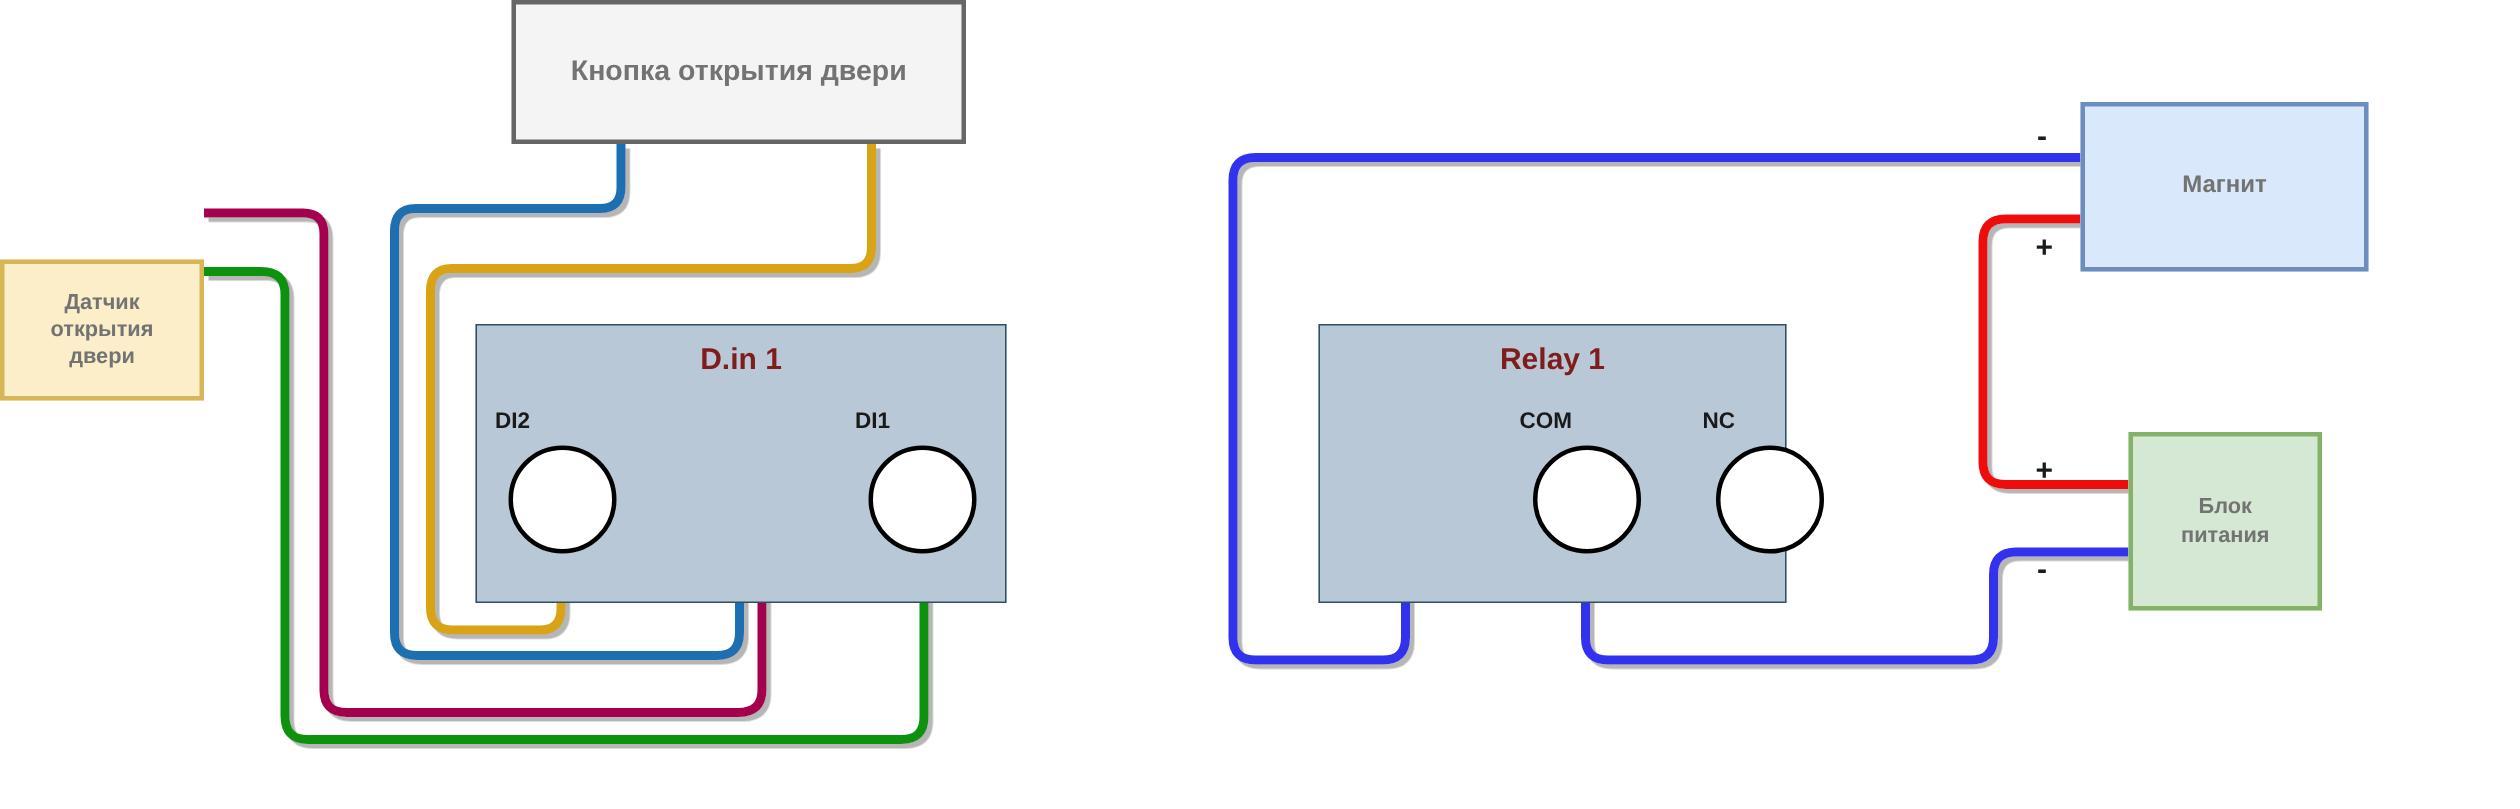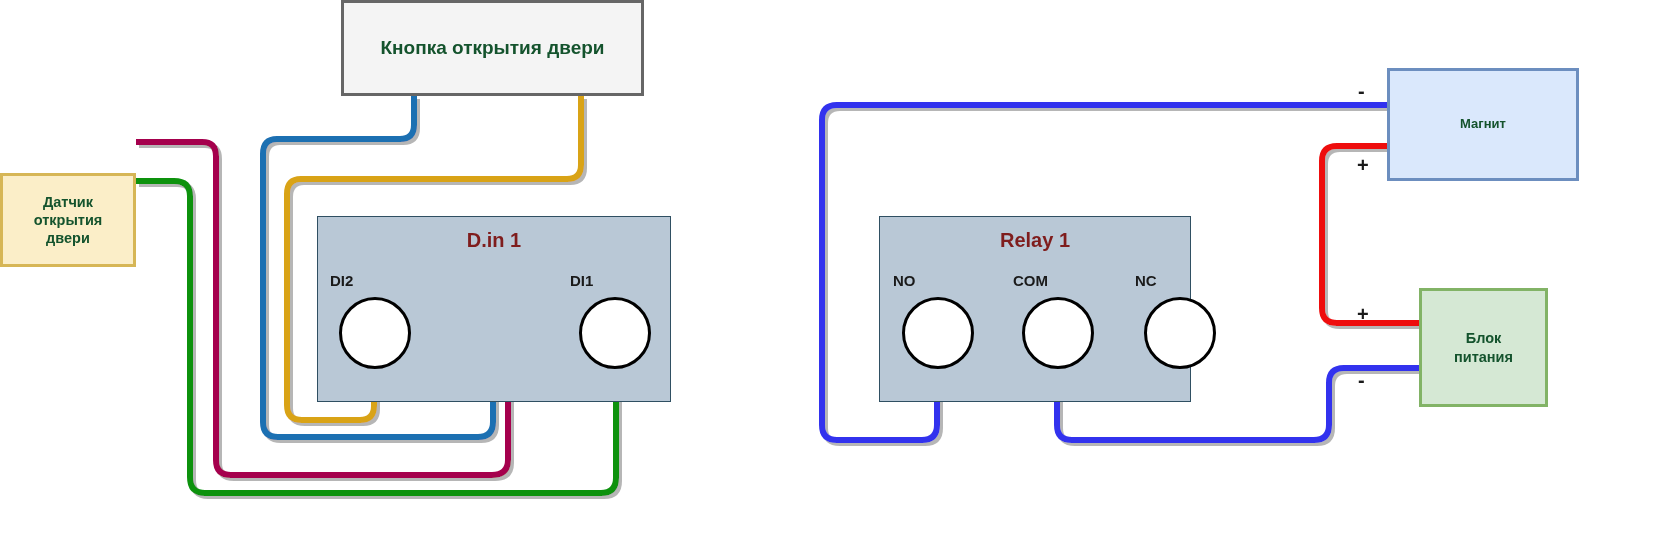--- a/index.html
+++ b/index.html
@@ -2,33 +2,33 @@
 <html><head>
 <meta charset="utf-8">
 <title>Wiring Diagram</title>
 <style>
   html,body{margin:0;padding:0;background:#ffffff;}
   body{font-family:"Liberation Sans",sans-serif;}
   #stage{position:relative;width:1680px;height:539px;background:#ffffff;overflow:hidden;}
   #wires{position:absolute;left:0;top:0;width:1680px;height:539px;}
 
   .box{position:absolute;box-sizing:border-box;display:flex;align-items:center;justify-content:center;text-align:center;}
-  .box .lbl{font-weight:bold;color:#14532d;line-height:1.26;}
+  .box .lbl{font-weight:bold;color:#737373;line-height:1.26;}
 
   
   #box-button{left:341px;top:0px;width:303px;height:96px;background:#f4f4f4;border:3px solid #666666;}
   #box-button .lbl{font-size:19px;}
 
   
   #box-sensor{left:0px;top:125px;width:136px;height:94px;background:#fbeec8;border:3px solid #d6b656;margin-top:48px;}
   #box-sensor .lbl{font-size:14.5px;}
 
   
   #box-magnet{left:1387px;top:68px;width:192px;height:113px;background:#dae8fc;border:3px solid #6c8ebf;}
-  #box-magnet .lbl{font-size:13px;}
+  #box-magnet .lbl{font-size:16px;}
 
   
   #box-psu{left:1419px;top:288px;width:129px;height:119px;background:#d5e8d4;border:3px solid #82b366;}
   #box-psu .lbl{font-size:14.5px;}
 
   
   .module{position:absolute;box-sizing:border-box;background:#b9c8d6;border:1px solid #2f4f62;}
   #mod-din{left:317px;top:216px;width:354px;height:186px;}
   #mod-relay{left:879px;top:216px;width:312px;height:186px;}
   .module .title{position:absolute;left:0;right:0;top:12px;text-align:center;font-size:20px;font-weight:bold;color:#7f1d1d;}
@@ -76,24 +76,20 @@
       <div class="screw"></div>
     </div>
     <div class="term" style="left:252px;top:55px;">
       <div class="tlabel">DI1</div>
       <div class="screw"></div>
     </div>
   </div>
 
   <div class="module" id="mod-relay">
     <div class="title">Relay 1</div>
-    <div class="term" style="left:13px;top:55px;">
-      <div class="tlabel">NO</div>
-      <div class="screw"></div>
-    </div>
     <div class="term" style="left:133px;top:55px;">
       <div class="tlabel">COM</div>
       <div class="screw"></div>
     </div>
     <div class="term" style="left:255px;top:55px;">
       <div class="tlabel">NC</div>
       <div class="screw"></div>
     </div>
   </div>
 

